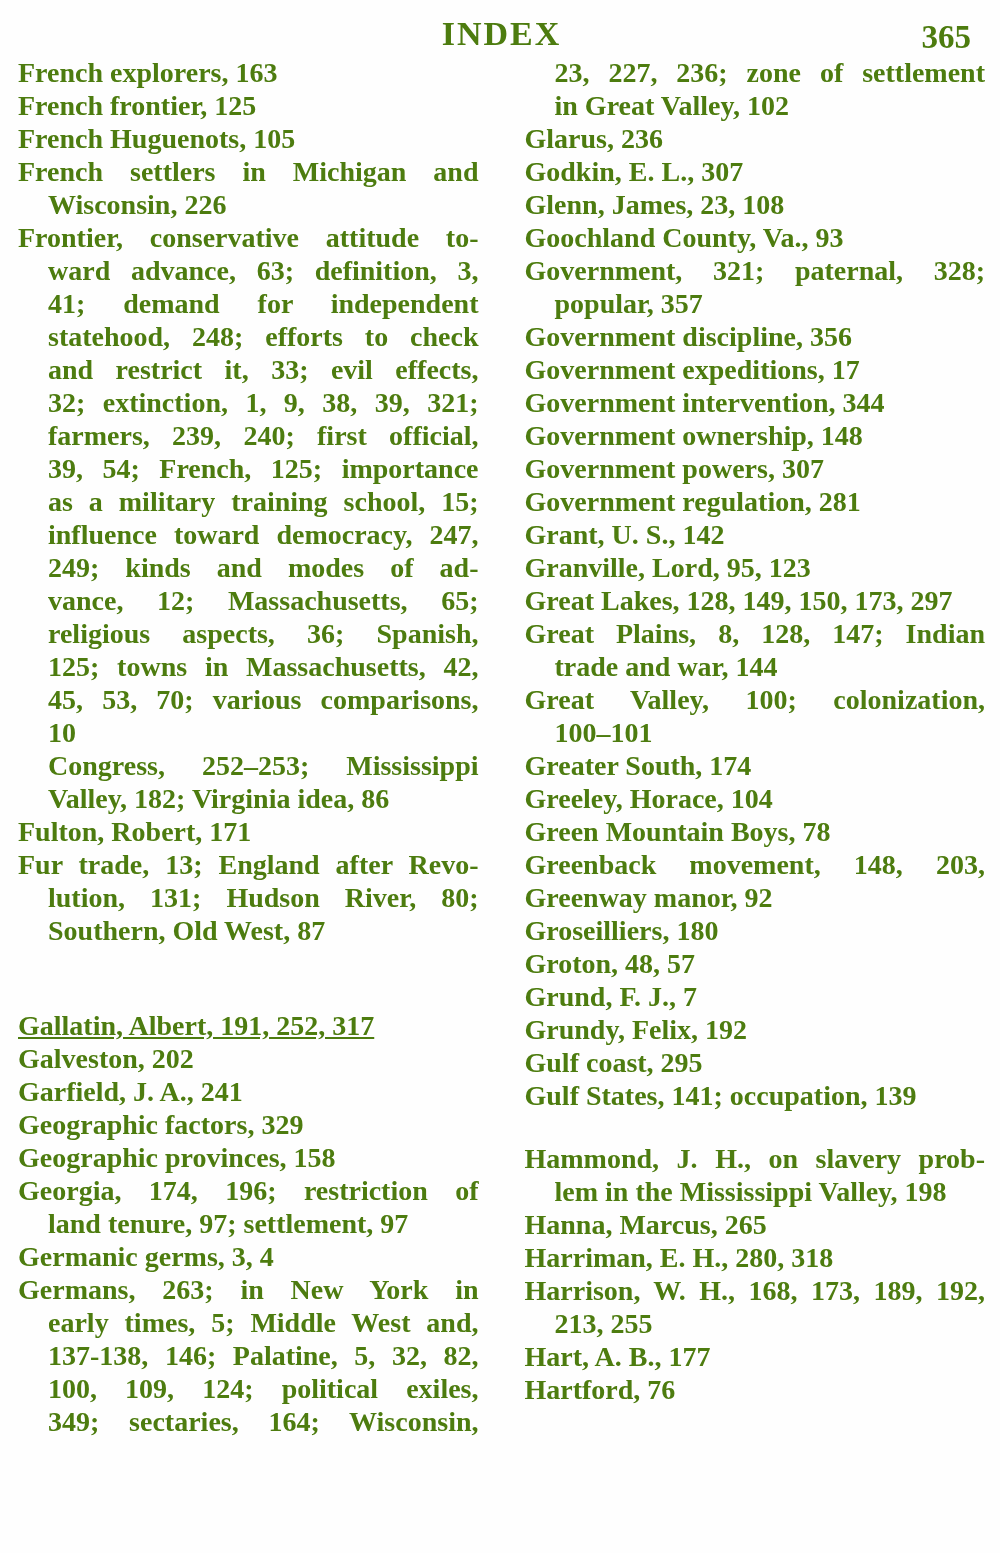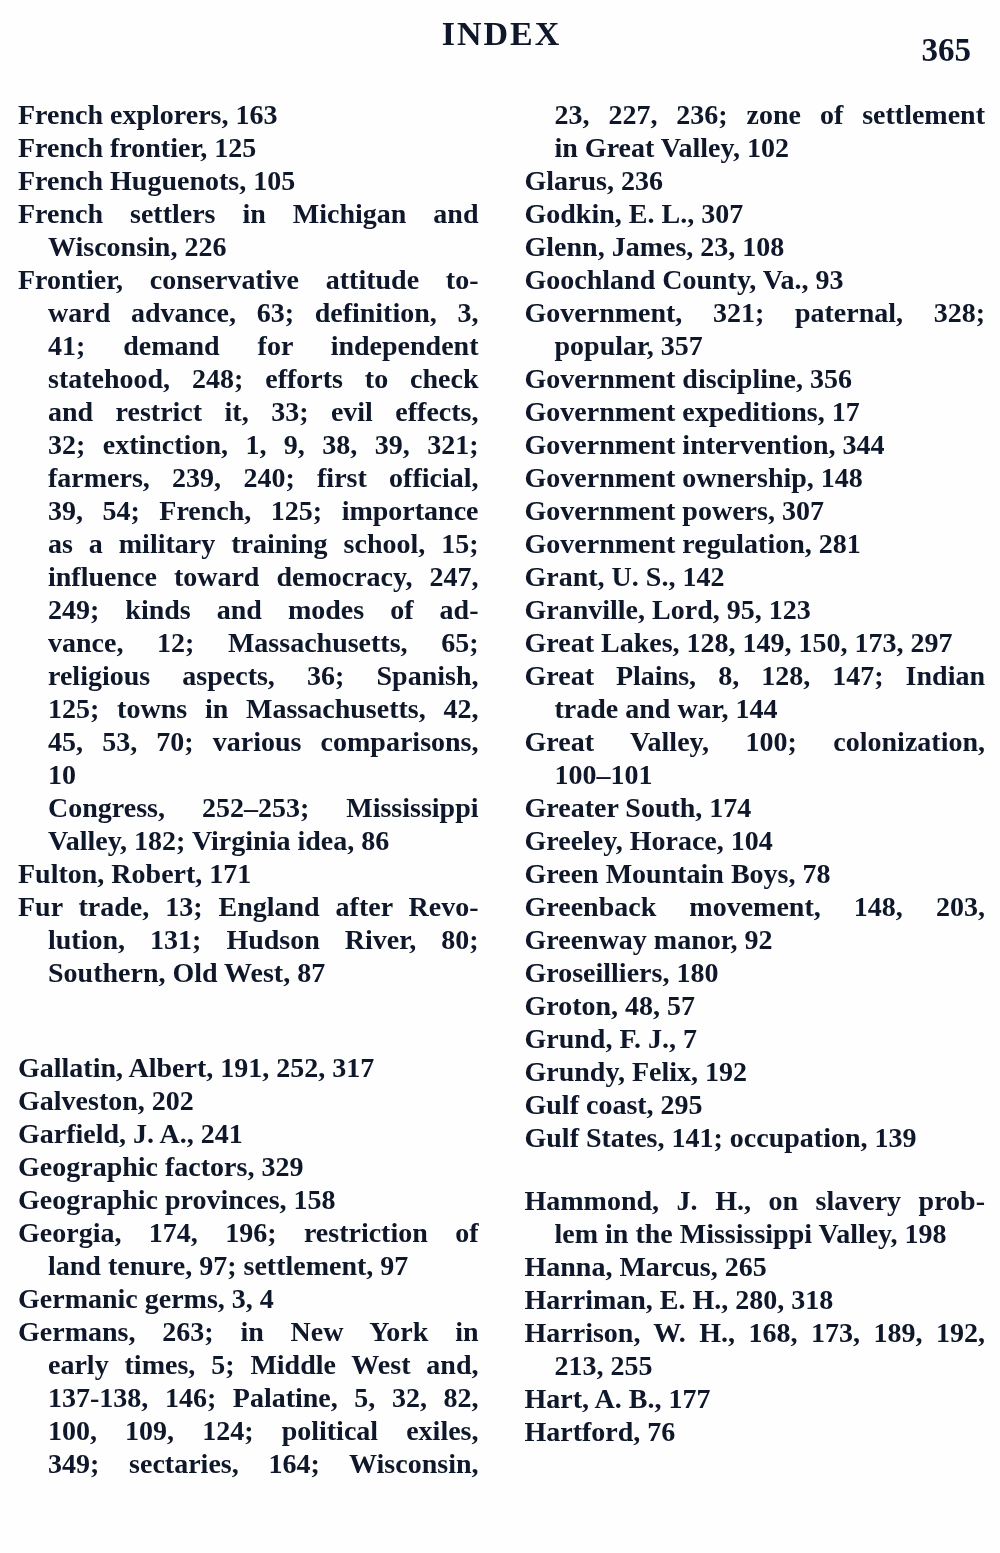--- a/index.html
+++ b/index.html
@@ -3,39 +3,39 @@
 <meta charset="utf-8">
 <style>
   html, body { margin: 0; padding: 0; background: #ffffff; }
   .page {
     position: relative;
     width: 1000px;
     height: 1553px;
     box-sizing: border-box;
     padding: 14px 15px 0 18px;
     background: #fefefe;
-    color: #0f172a;
+    color: #4d7c0f;
     font-family: "Liberation Serif", "DejaVu Serif", serif;
     font-weight: 700;
     overflow: hidden;
   }
   .page-header { position: relative; height: 42px; }
   .page-title {
     position: absolute; left: 50%; top: 0; transform: translateX(-50%);
     margin: 0; font-size: 34px; line-height: 40px; letter-spacing: 2px;
     font-weight: 700;
   }
   .page-number {
-    position: absolute; right: 14px; top: 16px;
+    position: absolute; right: 14px; top: 3px;
     font-size: 33px; line-height: 40px;
   }
-  .columns { display: flex; gap: 46px; margin-top: 42px; }
+  .columns { display: flex; gap: 46px; }
   .column { flex: 1 1 0; min-width: 0; font-size: 28px; }
   .entry { padding-left: 30px; }
-  .entry.gap-large { margin-top: 62px; }
+  .entry.gap-large { margin-top: 62px; text-decoration: underline; }
   .entry.gap-small { margin-top: 30px; }
   .line {
     line-height: 33px;
     text-align: justify;
     text-align-last: justify;
   }
   .line.first { margin-left: -30px; }
   .entry.continuation .line.first { margin-left: 0; }
   .line.last { text-align-last: left; }
 </style>

